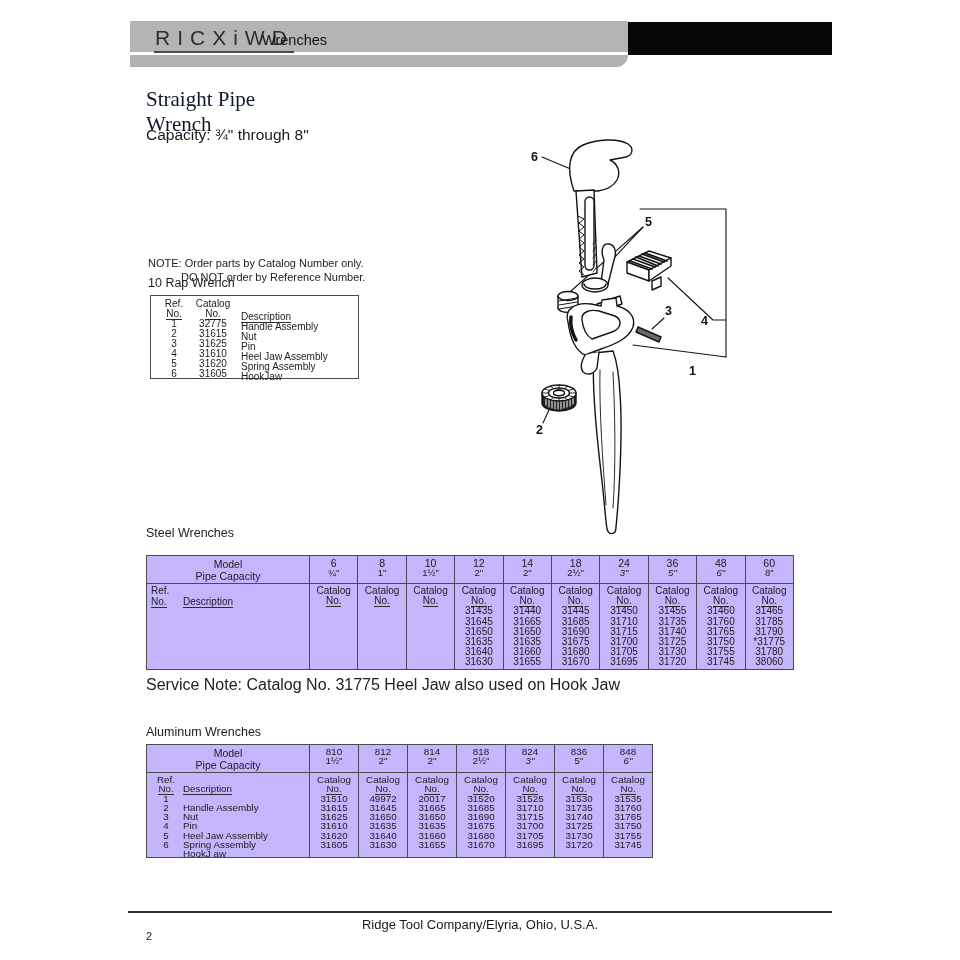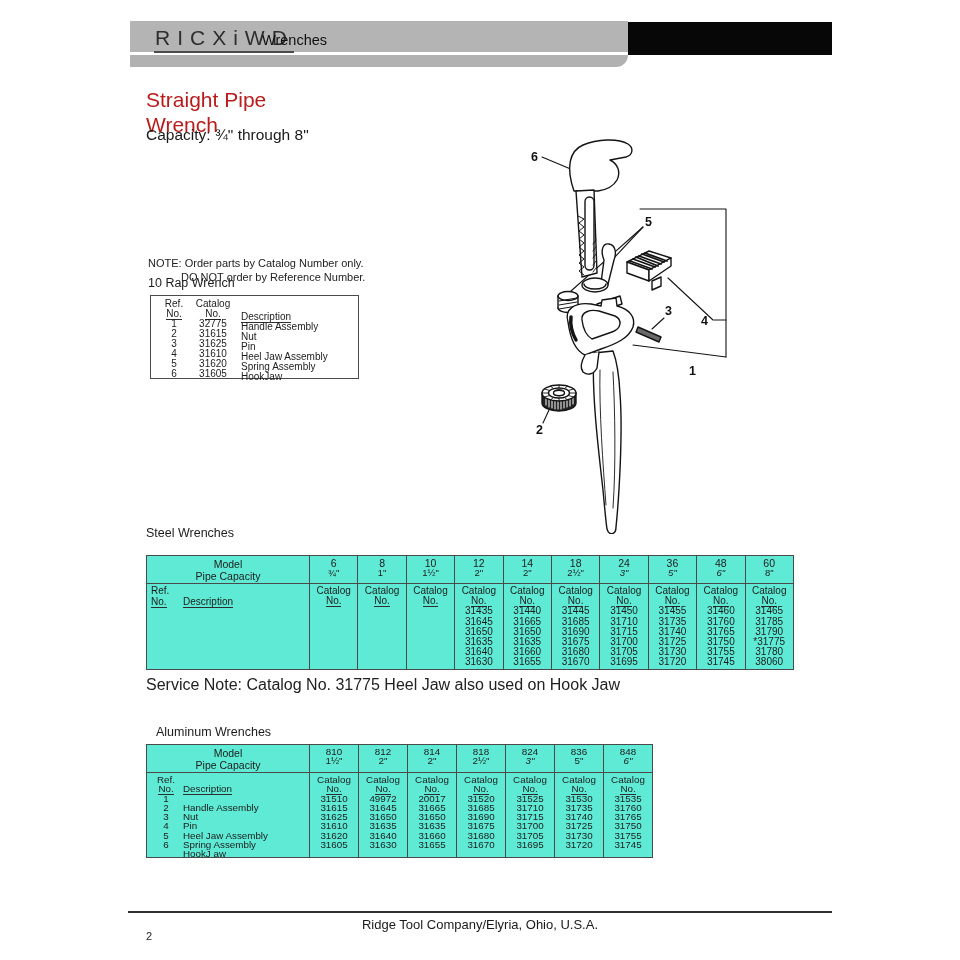--- a/index.html
+++ b/index.html
@@ -6,33 +6,33 @@
   body{width:960px;height:960px;position:relative;font-family:"Liberation Sans",sans-serif;color:#1c1c1c;overflow:hidden;}
   .abs{position:absolute;}
   
   .bar-gray{position:absolute;left:130px;top:21px;width:498px;height:31px;background:#b4b4b4;}
   .bar-strip{position:absolute;left:130px;top:55px;width:498px;height:12px;background:#b1b1b1;border-radius:0 0 14px 0;}
   .bar-black{position:absolute;left:628px;top:22px;width:204px;height:33px;background:#070707;}
   .logo{position:absolute;left:155px;top:26px;font-size:21px;letter-spacing:7px;color:#2e2e2e;font-weight:400;}
   .logo-underline{position:absolute;left:154px;top:51px;width:140px;height:0;border-top:2px solid #4a4a4a;}
   .section-label{position:absolute;left:262px;top:32px;font-size:14.5px;color:#101010;}
   
-  .page-title{position:absolute;left:146px;top:87px;font-size:21px;line-height:25px;color:#b91c1c;font-weight:500;}
+  .page-title{position:absolute;left:146px;top:87px;font-size:21px;line-height:25px;color:#0f172a;font-weight:500;font-family:Liberation Serif, serif;}
   .capacity{position:absolute;left:146px;top:126px;font-size:15.5px;color:#1a1a1a;font-weight:500;}
   .note{position:absolute;left:148px;top:217px;font-size:11px;line-height:13.5px;color:#222;margin-top:40px;}
   .note .indent{padding-left:33px;}
   .tbl-heading{position:absolute;font-size:12.5px;color:#1c1c1c;}
   
   .ln{height:10px;line-height:10px;font-size:10px;white-space:nowrap;}
   .u{border-bottom:1px solid #2e2e2e;}
   
   .rap-box{position:absolute;left:150px;top:295px;width:207px;height:82px;border:1px solid #4a4a4a;}
   .rap-col{position:absolute;top:3px;}
   
-  .ptable{position:absolute;border:1px solid #4a4a4a;background:#5eead4;}
+  .ptable{position:absolute;border:1px solid #4a4a4a;background:#c4b5fd;}
   .thead{display:flex;height:28px;border-bottom:1px solid #4a4a4a;box-sizing:border-box;}
   .tbody{display:flex;position:relative;}
   .model-cell{width:162px;text-align:center;padding-top:2px;box-sizing:border-box;}
   .hln{height:12px;line-height:12px;font-size:10.5px;}
   .col-cell{border-left:1px solid #4a4a4a;text-align:center;padding-top:2px;box-sizing:border-box;}
   .col-cell .cap{font-size:9.5px;}
   .it{font-style:italic;}
   .body-left{width:162px;position:relative;box-sizing:border-box;}
   .body-col{border-left:1px solid #4a4a4a;text-align:center;padding-top:2px;box-sizing:border-box;}
   .steel-col{width:48.4px;}
@@ -316,21 +316,21 @@
           <div class="ln"><span>31790</span></div>
           <div class="ln"><span>*31775</span></div>
           <div class="ln"><span>31780</span></div>
           <div class="ln"><span>38060</span></div>
         </div>
       </div>
   </div>
 </div>
 <div class="service-note">Service Note: Catalog No. 31775 Heel Jaw also used on Hook Jaw</div>
 
-<div class="tbl-heading" style="left:156px;top:725px;">Aluminum Wrenches</div>
+<div class="tbl-heading" style="left:146px;top:725px;">Aluminum Wrenches</div>
 <div class="ptable alu" style="left:146px;top:744px;width:505px;height:112px;">
   <div class="thead">
     <div class="model-cell">
       <div class="hln">Model</div>
       <div class="hln">Pipe Capacity</div>
     </div>
     <div id="alu-head-cols" style="display:flex;">
         <div class="col-cell alu-col">
           <div class="ln hln"><span>810</span></div>
           <div class="ln hln cap"><span>1½"</span></div>

